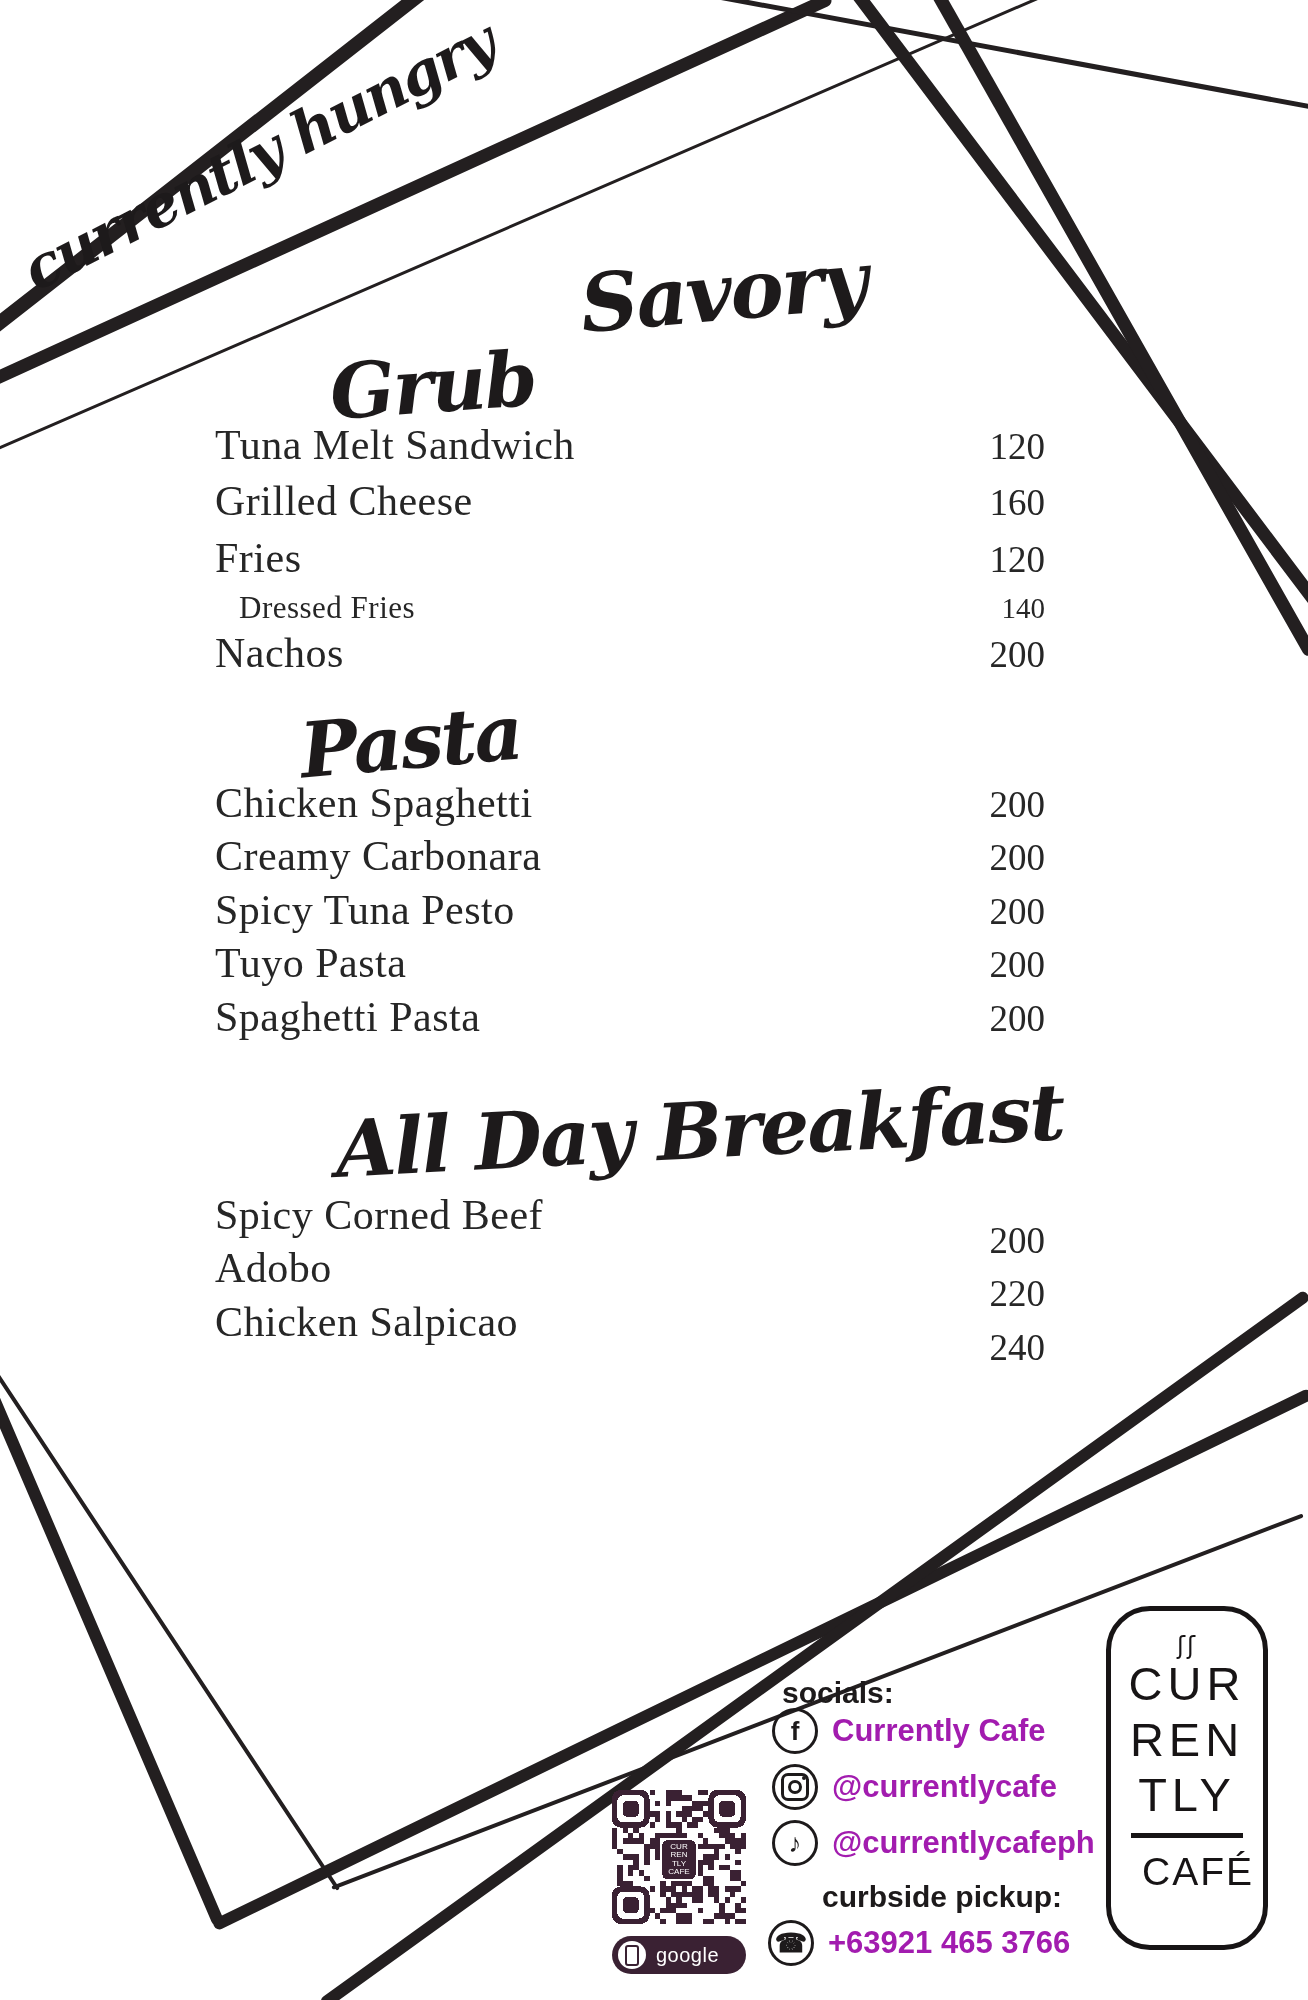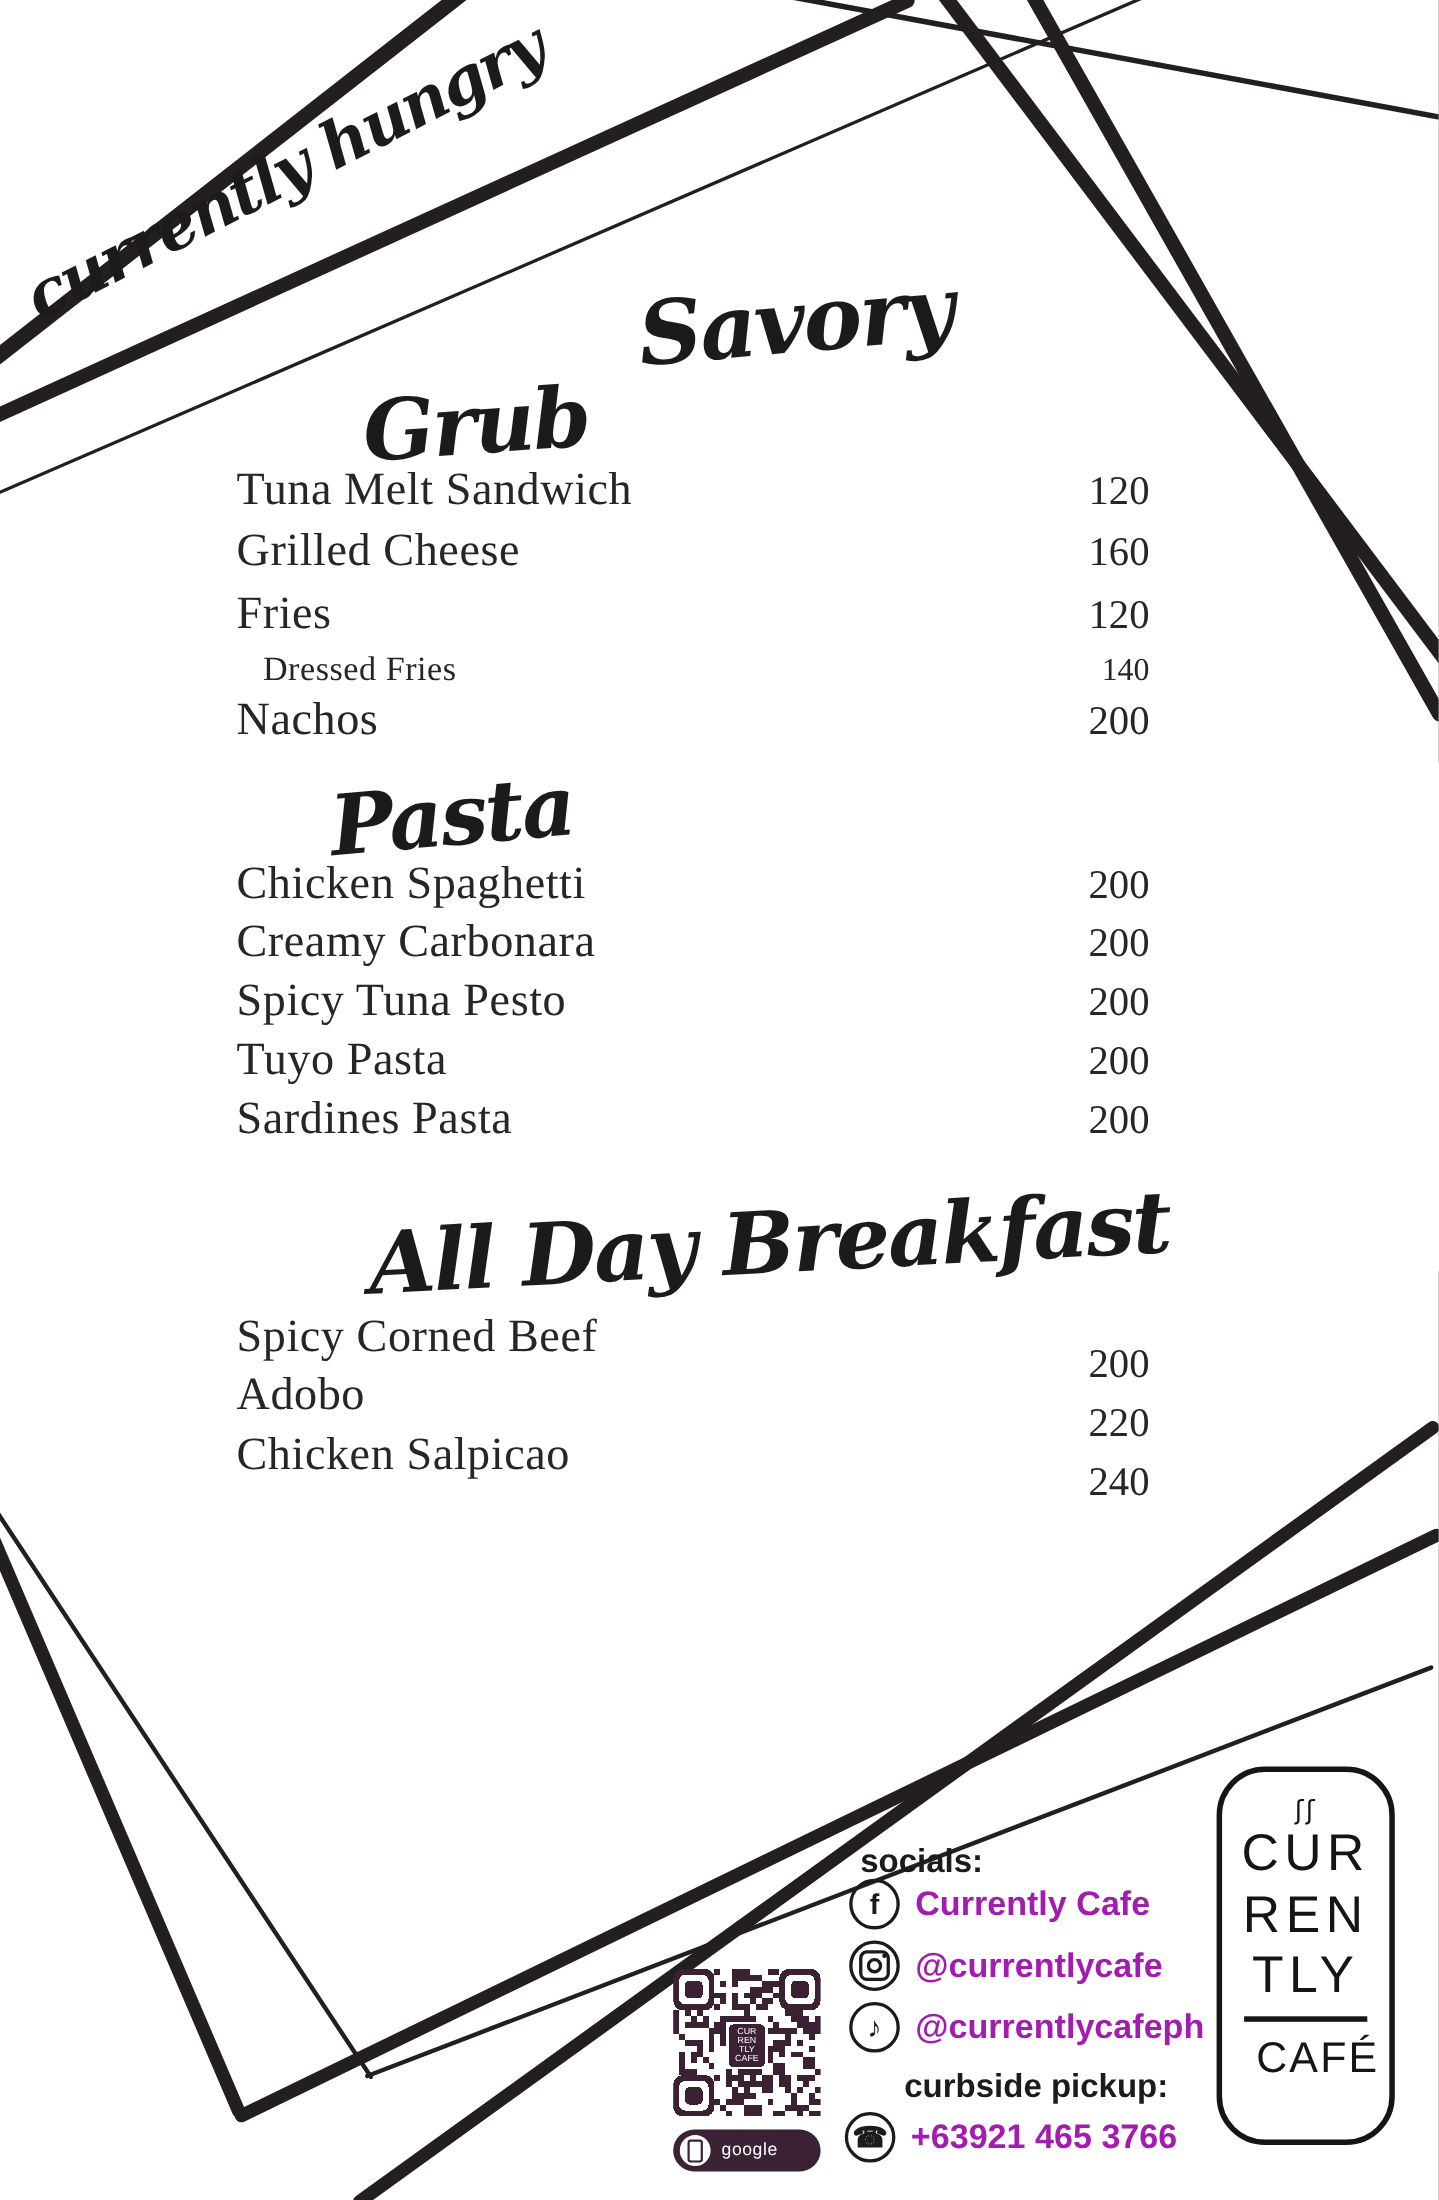--- a/index.html
+++ b/index.html
@@ -54,21 +54,21 @@
                  border:3px solid #1d1a1b;border-radius:50%;}
   .igbox::after{content:"";position:absolute;right:0px;top:0px;width:4px;height:4px;
                 background:#1d1a1b;border-radius:50%;}
   
   #qr{position:absolute;left:612px;top:1790px;width:134px;height:134px;}
   .gpill{position:absolute;left:612px;top:1936px;width:134px;height:38px;background:#3a2133;
          border-radius:19px;display:flex;align-items:center;gap:10px;padding-left:6px;box-sizing:border-box;}
   .gpill .wc{width:28px;height:28px;background:#fff;border-radius:50%;display:flex;
              align-items:center;justify-content:center;}
   .gpill .phn{width:10px;height:17px;border:2px solid #3a2133;border-radius:3px;}
-  .gpill .gtxt{color:#fff;font-size:16px;letter-spacing:0.5px;}
+  .gpill .gtxt{color:#fff;font-size:20px;letter-spacing:0.5px;}
   
   .logo{position:absolute;left:1106px;top:1606px;width:162px;height:344px;border:5px solid #171415;
         border-radius:44px;box-sizing:border-box;display:flex;flex-direction:column;align-items:center;
         background:#fff;}
   .logo .steam{font-size:24px;margin-top:26px;letter-spacing:2px;line-height:0.8;color:#171415;
                font-family:"DejaVu Sans",sans-serif;}
   .logo .ll{font-size:47px;letter-spacing:5px;line-height:1.18;color:#171415;
             font-family:"Liberation Sans",sans-serif;}
   .logo .bar{width:112px;height:5px;background:#171415;margin:10px 0 12px 0;}
   .logo .cafe{font-size:39px;letter-spacing:2px;color:#171415;margin-left:22px;}
@@ -130,21 +130,21 @@
     </div>
     <div class="row">
       <span class="nm">Spicy Tuna Pesto</span>
       <span class="pr">200</span>
     </div>
     <div class="row">
       <span class="nm">Tuyo Pasta</span>
       <span class="pr">200</span>
     </div>
     <div class="row">
-      <span class="nm">Sardines Pasta</span>
+      <span class="nm">Spaghetti Pasta</span>
       <span class="pr">200</span>
     </div>
   </div>
 
   <div id="sec-adb" class="section">
     <div class="row">
       <span class="nm">Spicy Corned Beef</span>
       <span class="pr">200</span>
     </div>
     <div class="row">

